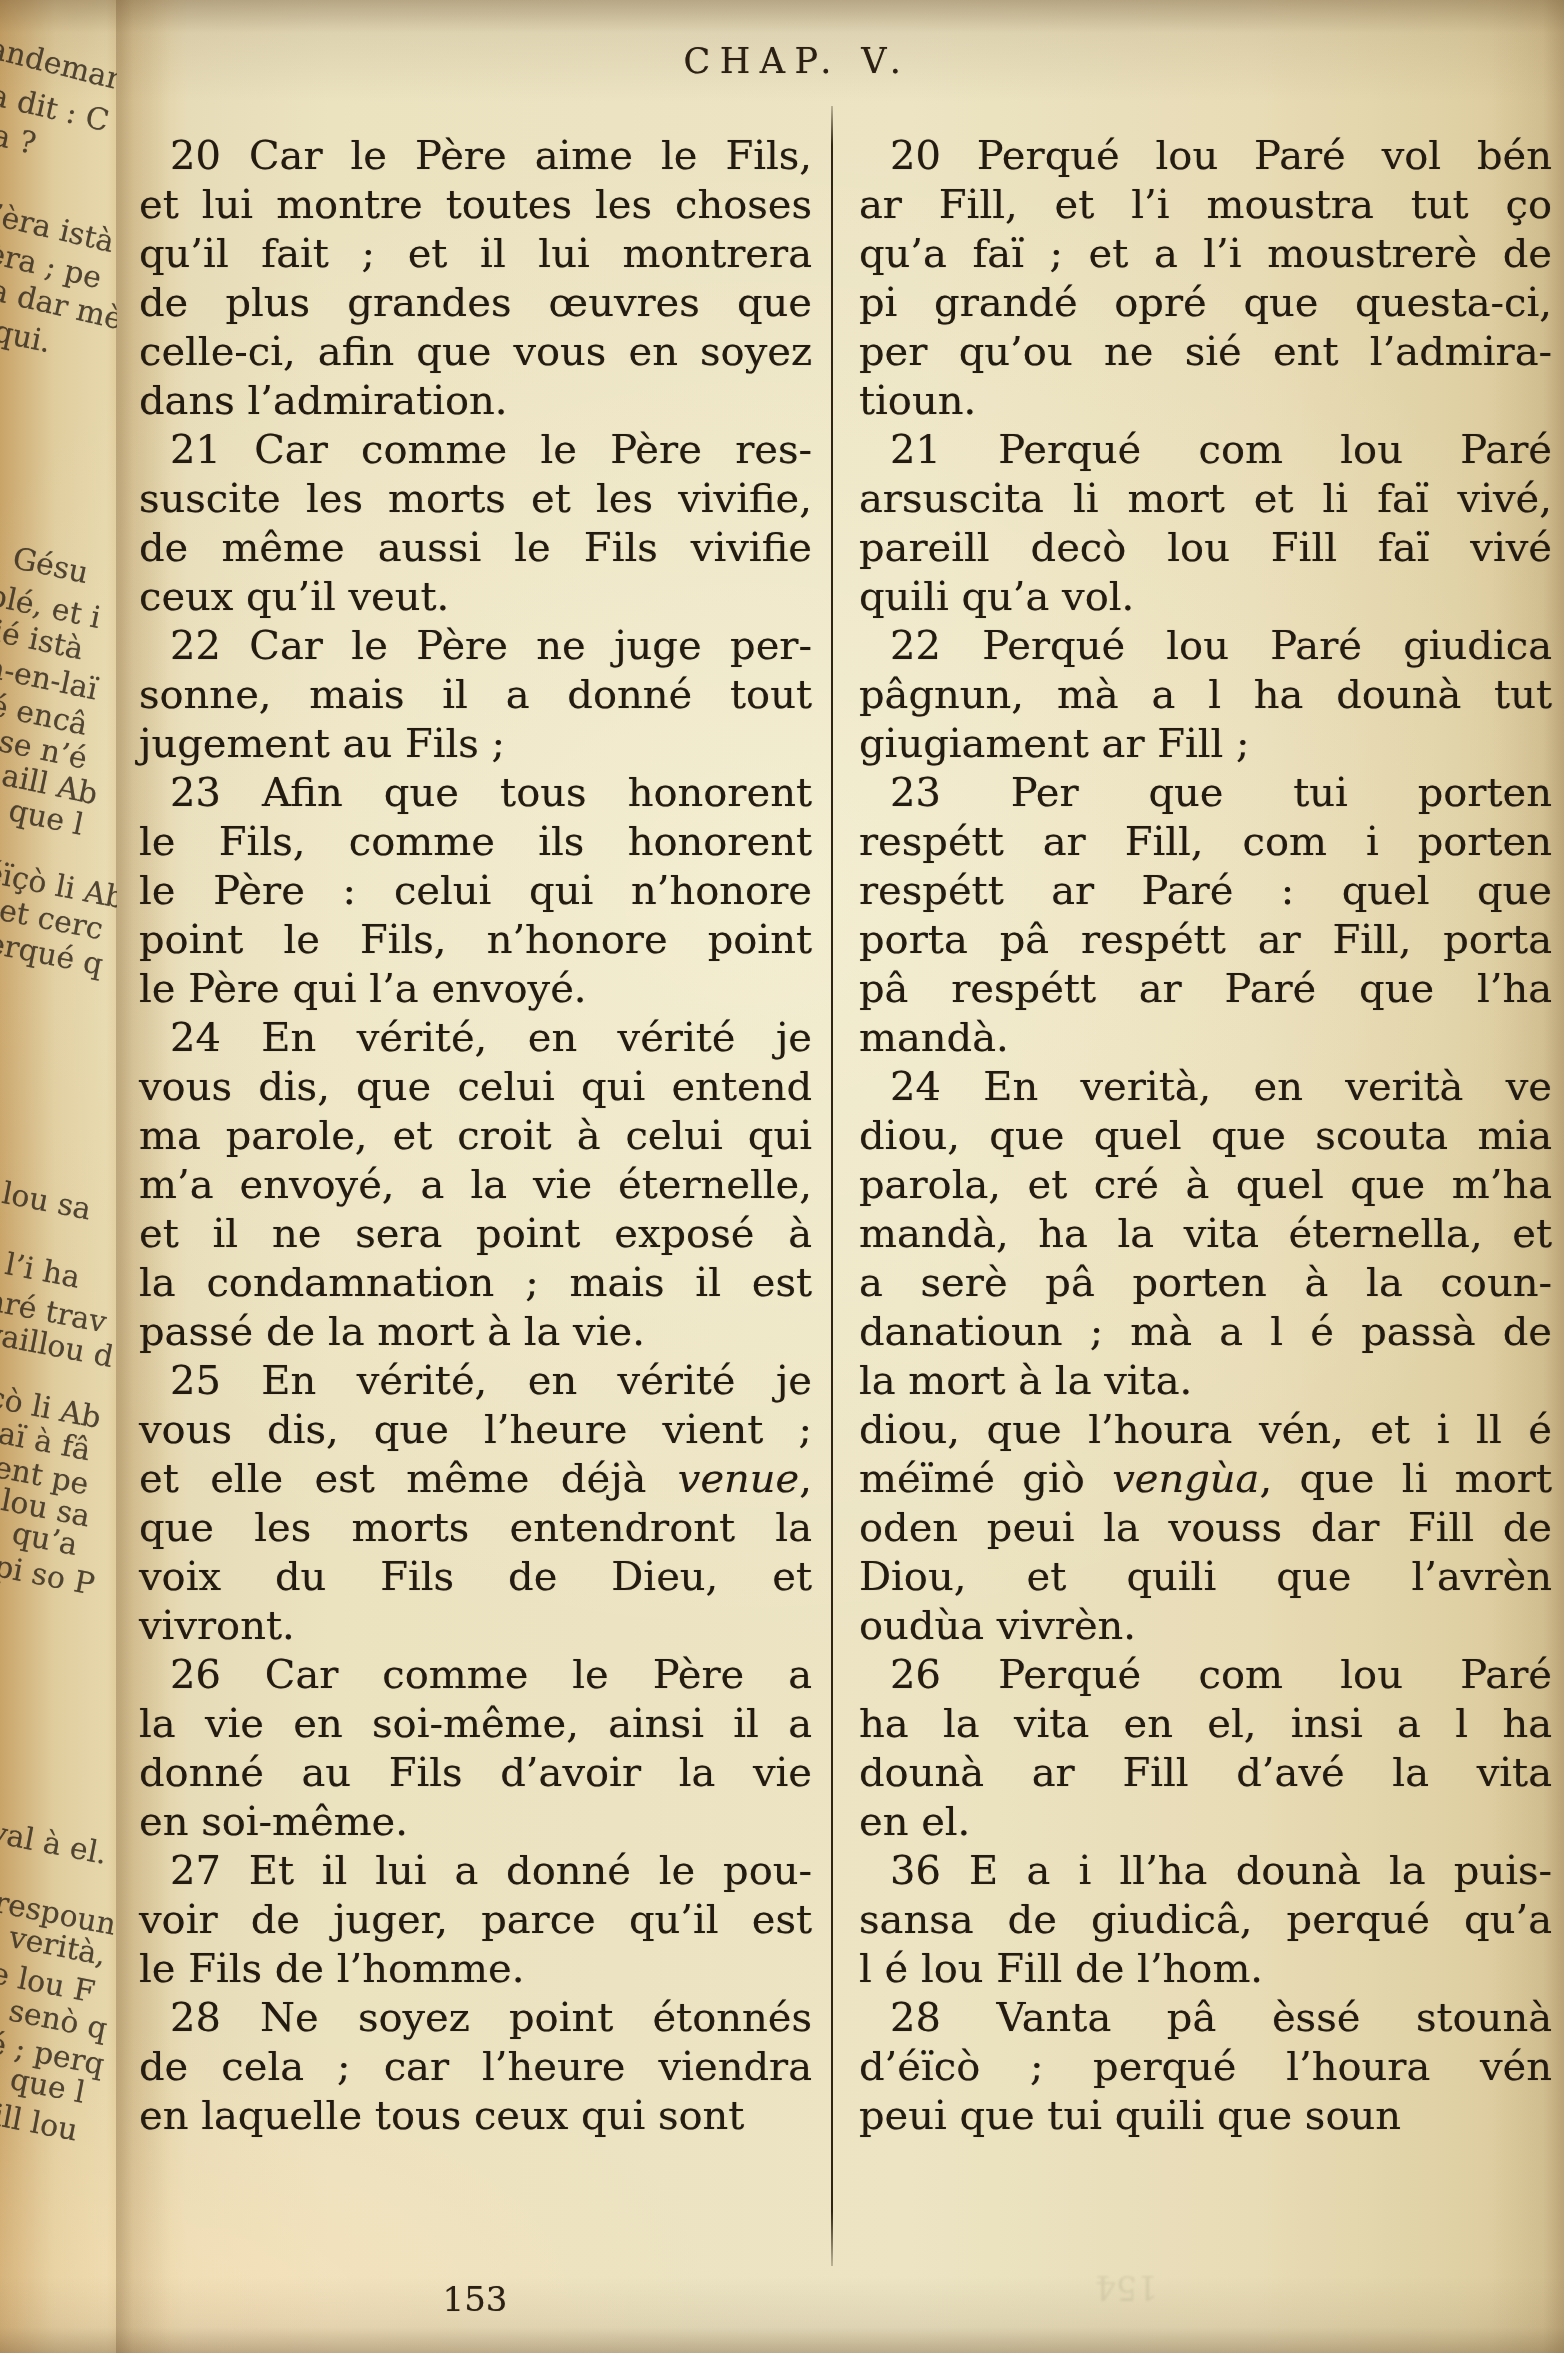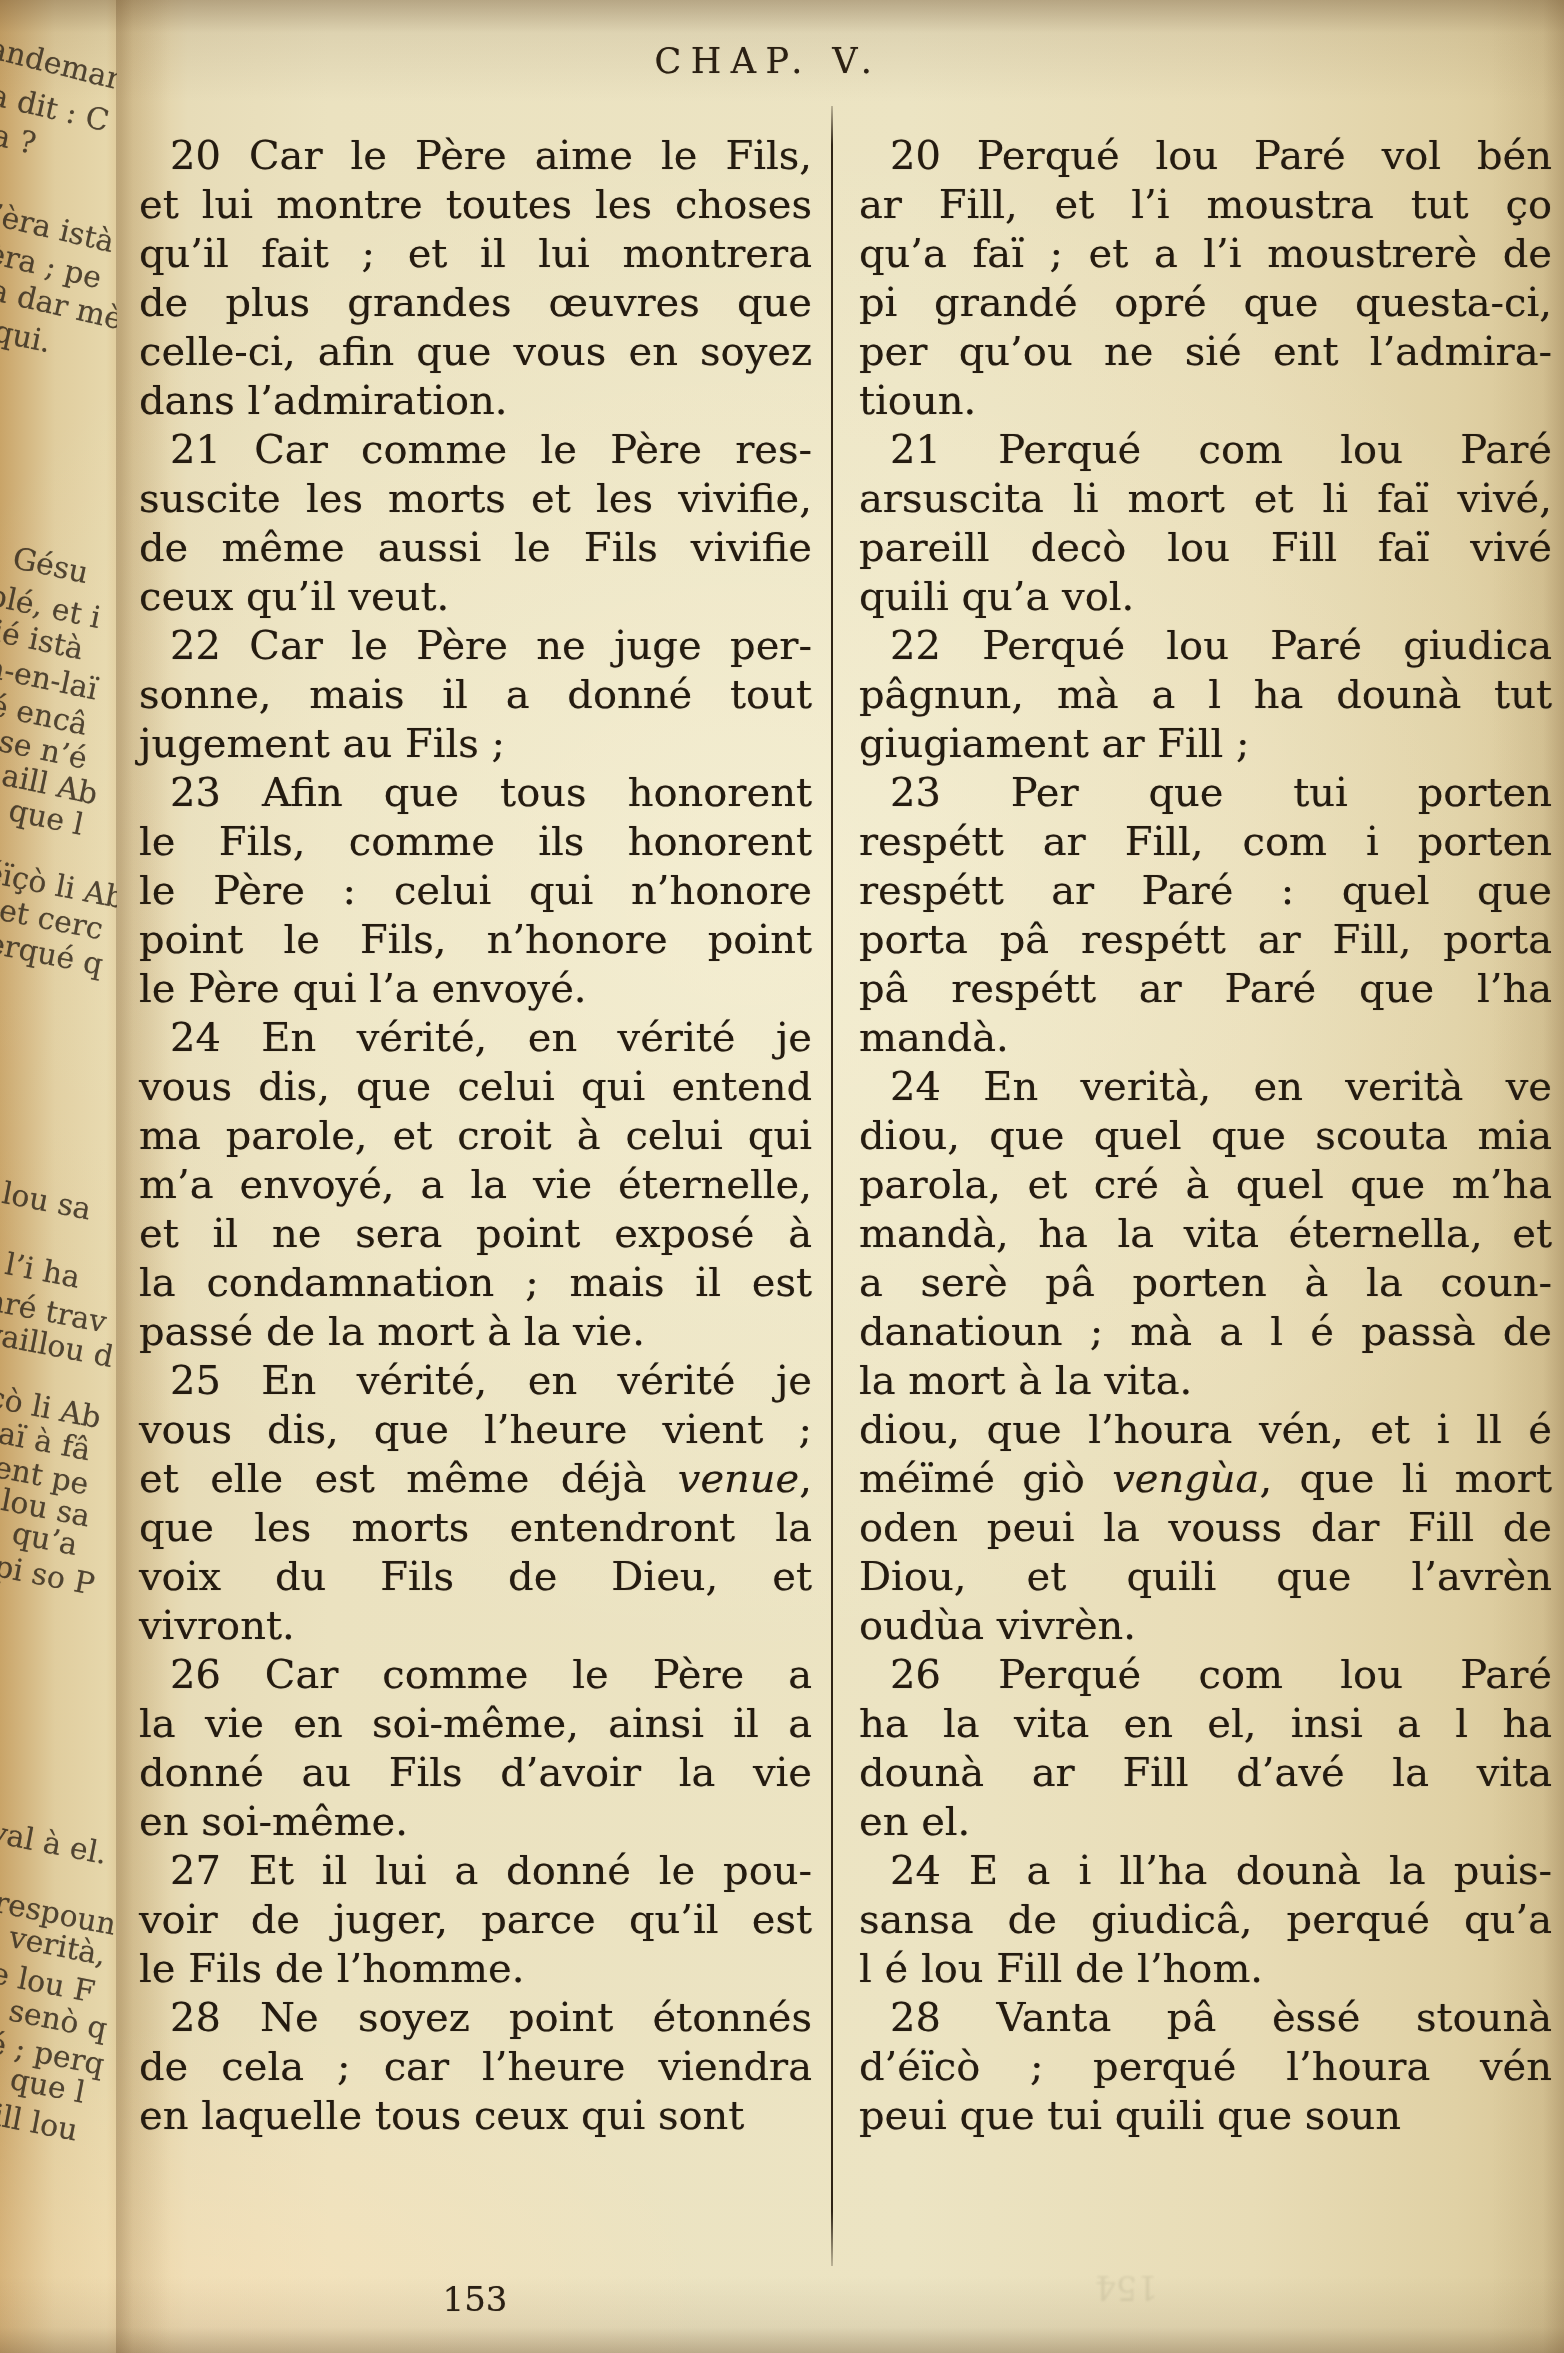--- a/index.html
+++ b/index.html
@@ -33,21 +33,21 @@
       linear-gradient(90deg, #8f6a3e 0px, #c7a871 7.8px, #e2d2a6 23.5px, #e8dab0 55px,
         #eee0b8 75px, #e3c econ 0, #ddbf8c 91px, #c69e66 103px, #cfa973 112px, #d9b981 117px);
   }
   .frag{
     position:absolute;
     font-size:30px;color:#3c3122;opacity:.88;white-space:nowrap;
     transform-origin:left top;
     text-shadow:0 0 0.8px rgba(60,49,34,.5);
   }
   .chap{
-    position:absolute;top:41px;left:768px;transform:translateX(-50%);
+    position:absolute;top:41px;left:797px;transform:translateX(-50%);
     font-size:35px;letter-spacing:9.4px;color:#2b2013;white-space:nowrap;
     text-shadow:0 0 0.8px rgba(43,32,19,.55);
   }
   .divider{
     position:absolute;left:831px;top:106px;width:2.3px;height:2160px;
     background:linear-gradient(180deg, rgba(46,35,21,.25) 0, var(--divider,#2e2315) 39px,
       var(--divider,#2e2315) calc(100% - 55px), rgba(46,35,21,.25) 100%);
   }
   .column{
     position:absolute;top:131px;
@@ -224,21 +224,21 @@
         <div class="line">Diou, et quili que l’avrèn</div>
         <div class="line last">oudùa vivrèn.</div>
       </div>
       <div class="verse gap">
         <div class="line first">26 Perqué com lou Paré</div>
         <div class="line">ha la vita en el, insi a l ha</div>
         <div class="line">dounà ar Fill d’avé la vita</div>
         <div class="line last">en el.</div>
       </div>
       <div class="verse">
-        <div class="line first">24 E a i ll’ha dounà la puis-</div>
+        <div class="line first">36 E a i ll’ha dounà la puis-</div>
         <div class="line">sansa de giudicâ, perqué qu’a</div>
         <div class="line last">l é lou Fill de l’hom.</div>
       </div>
       <div class="verse">
         <div class="line first">28 Vanta pâ èssé stounà</div>
         <div class="line">d’éïcò ; perqué l’houra vén</div>
         <div class="line last">peui que tui quili que soun</div>
       </div>
     </div>
 

